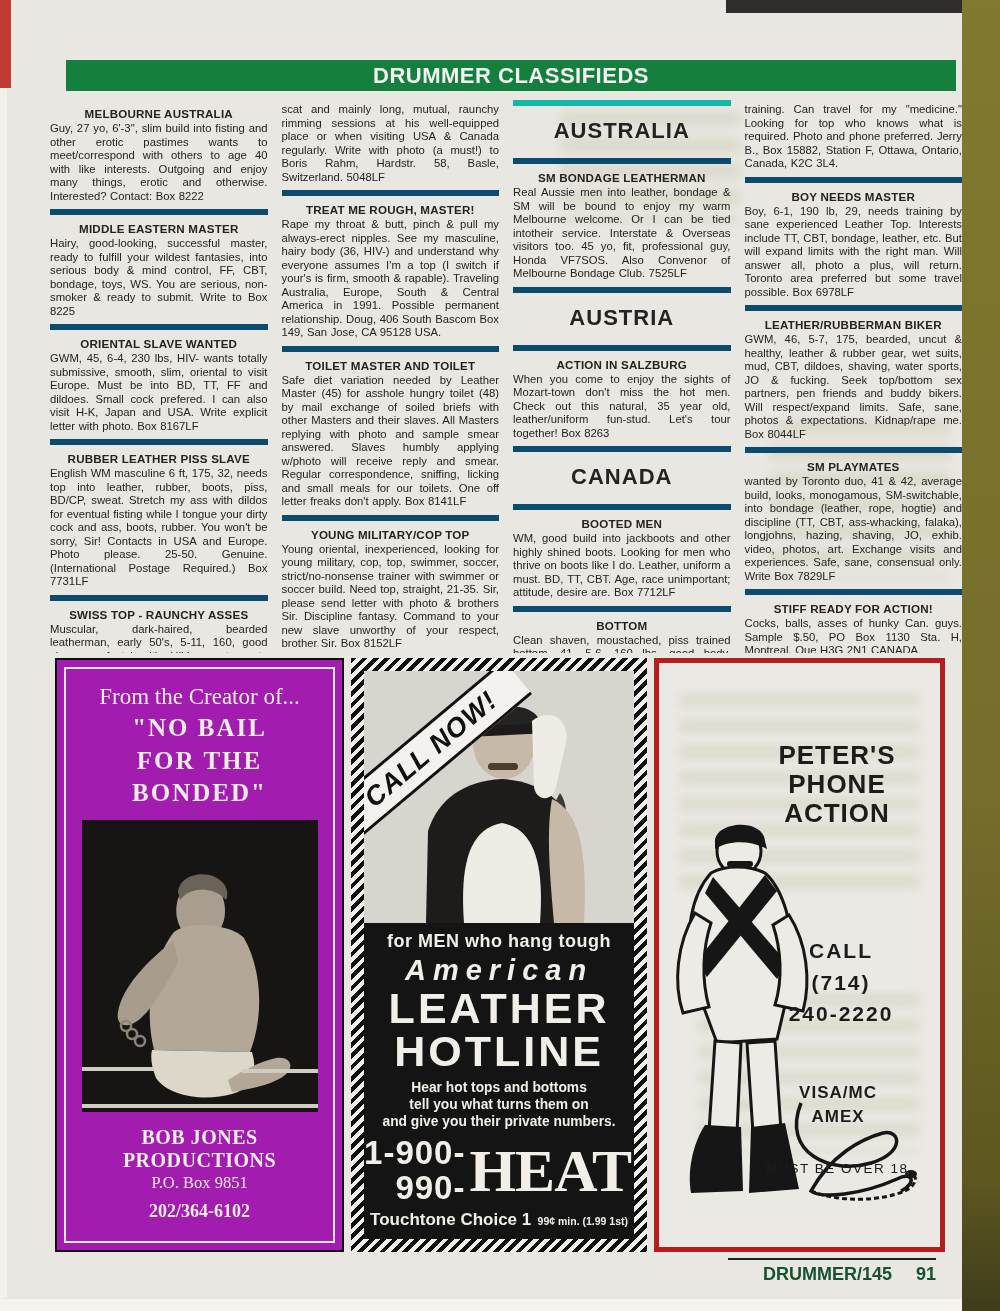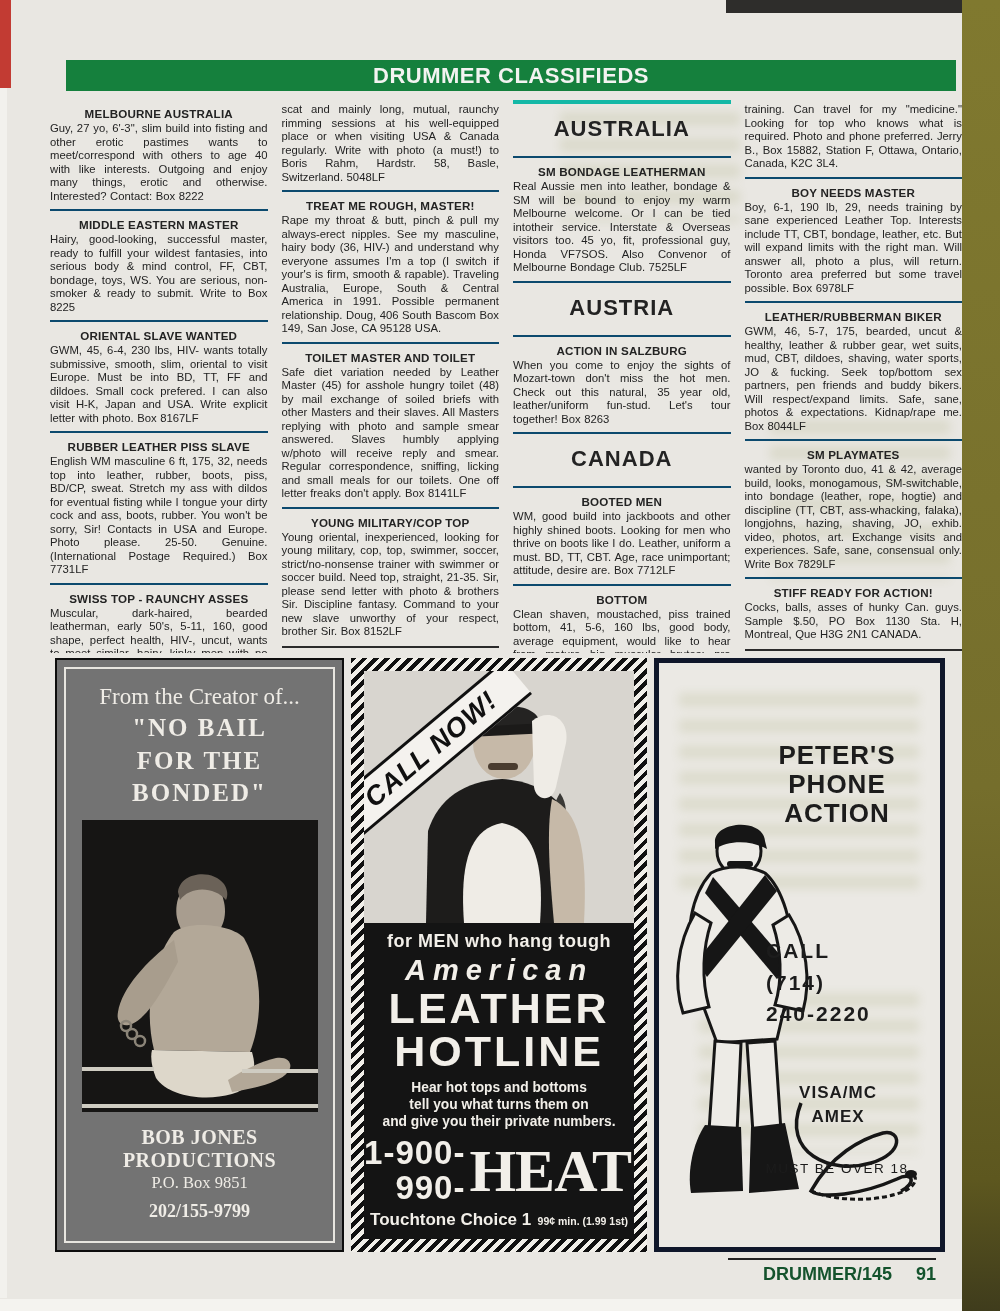--- a/index.html
+++ b/index.html
@@ -27,42 +27,42 @@
   }
   .header-band span { color:#f3f3f1; font-weight:bold; font-size:22px; letter-spacing:.5px; }
 
   
   .columns {
     position:absolute; left:50px; top:100px; width:912px; height:553px;
     display:flex; gap:14px; overflow:hidden;
   }
   .col { flex:1 1 0; min-width:0; }
   .item { padding:3px 0 6px; }
-  .item + .item { border-top:2px solid #0c4a6e; }
-  .item.rule-top { border-top:4px solid #14b8a6; }
+  .item + .item { border-top:6px solid #0c4a6e; }
+  .item.rule-top { border-top:6px solid #14b8a6; }
   .trail-rule { border-top:2px solid #2b2b2b; margin-top:1px; }
   .ad-title {
     font-size:11.6px; font-weight:bold; text-align:center;
     margin:4px 0 2px; letter-spacing:.2px; white-space:nowrap;
   }
   .ad-body {
     font-size:11.3px; line-height:13.5px; text-align:justify; margin:0;
     word-spacing:.4px;
   }
   .section-title {
     font-size:22px; font-weight:bold; text-align:center;
     letter-spacing:1px; padding:9px 0 8px; margin:0;
   }
 
   
   .ads-row { position:absolute; left:55px; top:658px; width:890px; height:594px; display:flex; gap:7px; }
 
   
   .ad-bobjones {
-    width:290px; background:#737373; border:2px solid #0d0d0d; position:relative;
+    width:290px; background:#a21caf; border:2px solid #0d0d0d; position:relative;
     color:#efece6; text-align:center; font-family:"Liberation Serif", serif;
     padding:16px 14px 10px; overflow:hidden;
   }
   .ad-bobjones .inner-frame { position:absolute; inset:7px; border:2px solid #e8e6e0; pointer-events:none; }
   .bj-tagline { font-size:23px; margin:8px 0 2px; }
   .bj-title   { font-size:25px; font-weight:bold; letter-spacing:2px; line-height:1.3; }
   .bj-photo   { width:236px; height:292px; margin:10px auto 8px; position:relative; }
   .bj-company { font-size:20px; font-weight:bold; letter-spacing:.5px; margin-top:14px; }
   .bj-addr    { font-size:16.5px; line-height:1.35; }
   .bj-phone   { font-size:18px; font-weight:bold; margin-top:7px; }
@@ -86,26 +86,26 @@
   .lh-pitch   { font-size:13.8px; font-weight:bold; line-height:1.22; margin-top:7px; }
   .lh-number  { display:flex; align-items:center; margin-top:6px; }
   .lh-number .digits { text-align:right; font-weight:bold; font-size:33px; line-height:1.05; letter-spacing:1px; }
   .lh-number .word   { font-family:"Liberation Serif", serif; font-weight:bold; font-size:60px; letter-spacing:-1px; margin-left:4px; line-height:1; }
   .lh-foot { display:flex; align-items:baseline; justify-content:space-between; padding:4px 6px 0; }
   .lh-foot .choice { font-size:17px; font-weight:bold; }
   .lh-foot .rate   { font-size:10.5px; font-weight:bold; }
 
   
   .ad-peters {
-    width:292px; background:#ebe9e4; border:5px solid #0f172a; position:relative; overflow:hidden;
+    width:292px; background:#ebe9e4; border:5px solid #b91c1c; position:relative; overflow:hidden;
     color:#1c1c1c;
   }
   .pp-title { position:absolute; right:14px; top:78px; width:178px; text-align:center;
               font-size:26px; font-weight:bold; line-height:1.12; letter-spacing:1px; }
-  .pp-call  { position:absolute; right:24px; top:272px; width:150px; text-align:left;
+  .pp-call  { position:absolute; right:24px; top:272px; width:150px; text-align:center;
               font-size:21px; font-weight:bold; line-height:1.5; letter-spacing:2px; }
   .pp-cards { position:absolute; right:42px; top:418px; width:120px; text-align:center;
               font-size:17px; font-weight:bold; line-height:1.4; letter-spacing:1px; }
   .pp-over18{ position:absolute; right:8px; top:498px; width:190px; text-align:center;
               font-size:13.5px; letter-spacing:1.5px; }
   .pp-art   { position:absolute; left:2px; top:140px; width:276px; height:420px; }
 
   
   .footer-rule { position:absolute; left:728px; top:1258px; width:208px; border-top:2px solid #222; }
   .page-footer {
@@ -245,21 +245,21 @@
         <circle cx="44" cy="206" r="5" fill="none" stroke="#8b8478" stroke-width="2.5"></circle>
         <circle cx="50" cy="214" r="5" fill="none" stroke="#8b8478" stroke-width="2.5"></circle>
         <circle cx="58" cy="221" r="5" fill="none" stroke="#8b8478" stroke-width="2.5"></circle>
         <rect x="0" y="247" width="72" height="4" fill="#cfccc2"></rect>
         <rect x="160" y="249" width="76" height="4" fill="#cfccc2"></rect>
         <rect x="0" y="284" width="236" height="4" fill="#cfccc2"></rect>
       </svg>
     </div>
     <div class="bj-company">BOB JONES PRODUCTIONS</div>
     <div class="bj-addr">P.O. Box 9851</div>
-    <div class="bj-phone">202/155-9799</div>
+    <div class="bj-phone">202/364-6102</div>
 
   </div>
 
   <div class="ad-hotline">
     <div class="lh-photo">
       <svg width="271" height="252" viewBox="0 0 271 252">
         <rect width="271" height="252" fill="#d8d5cf"></rect>
         <path d="M62,252 L64,160 C74,128 100,110 138,108 C176,110 202,130 212,162 L212,252 Z" fill="#1d1c1b"></path>
         <path d="M100,252 C96,196 104,158 138,152 C172,158 180,196 176,252 Z" fill="#efece6"></path>
         <ellipse cx="140" cy="72" rx="31" ry="36" fill="#c6b9a8"></ellipse>

